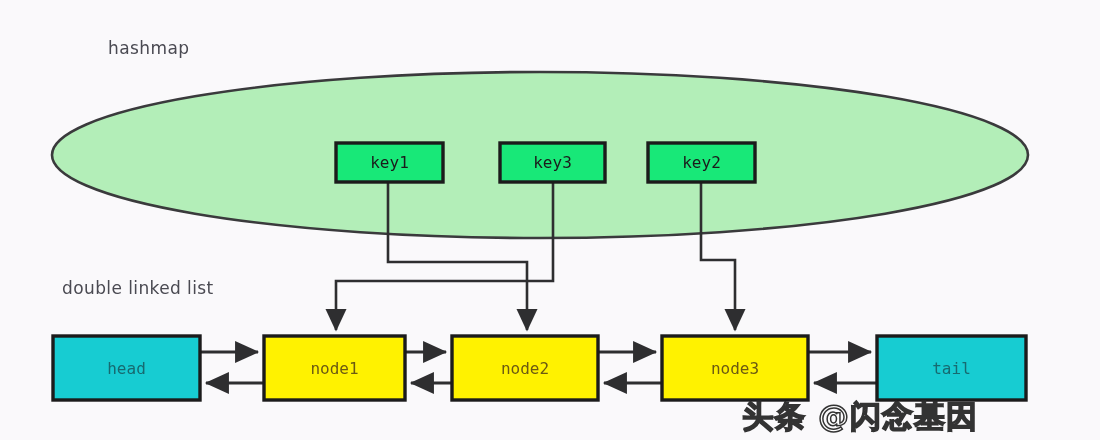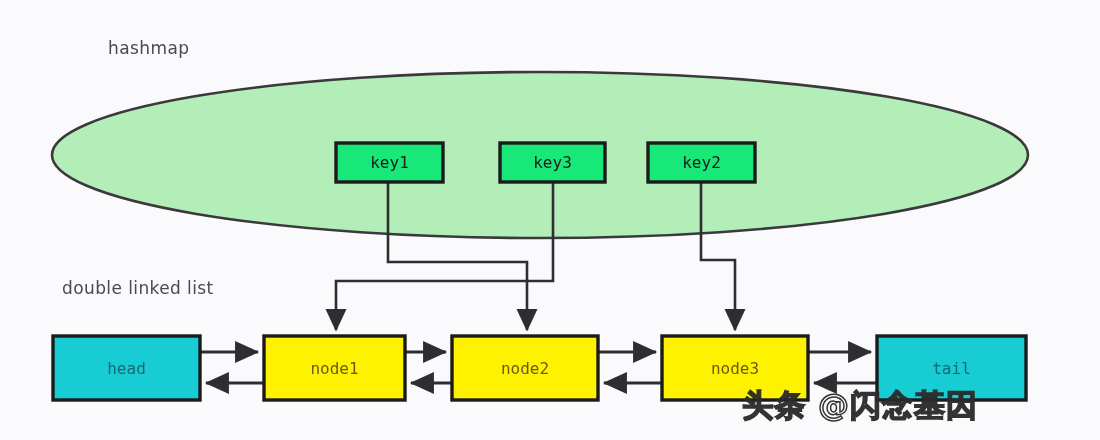--- a/index.html
+++ b/index.html
@@ -47,21 +47,21 @@
   .box-label.endcap {
     fill: #176a70;
   }
   .stroke-dark {
     stroke: #2e2e30;
     fill: none;
   }
   .watermark {
     position: absolute;
     right: 6px;
-    bottom: 13px;
+    bottom: 2px;
     font-family: "DejaVu Sans", sans-serif;
     font-size: 31px;
     font-weight: bold;
     color: #ffffff;
     -webkit-text-stroke: 1.5px #2b2b2b;
     letter-spacing: 1px;
     white-space: nowrap;
     opacity: 0.96;
   }
 </style>

